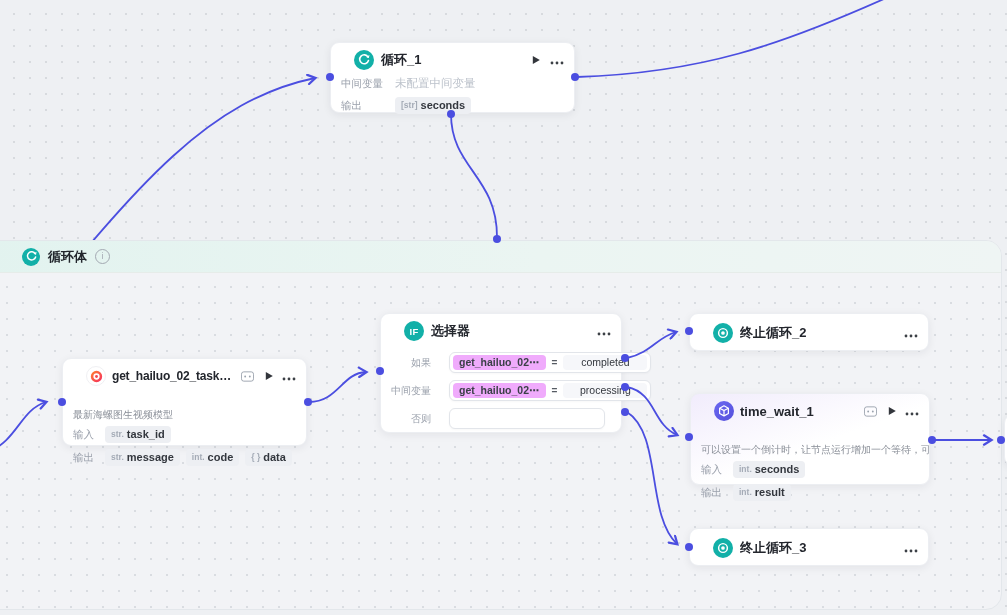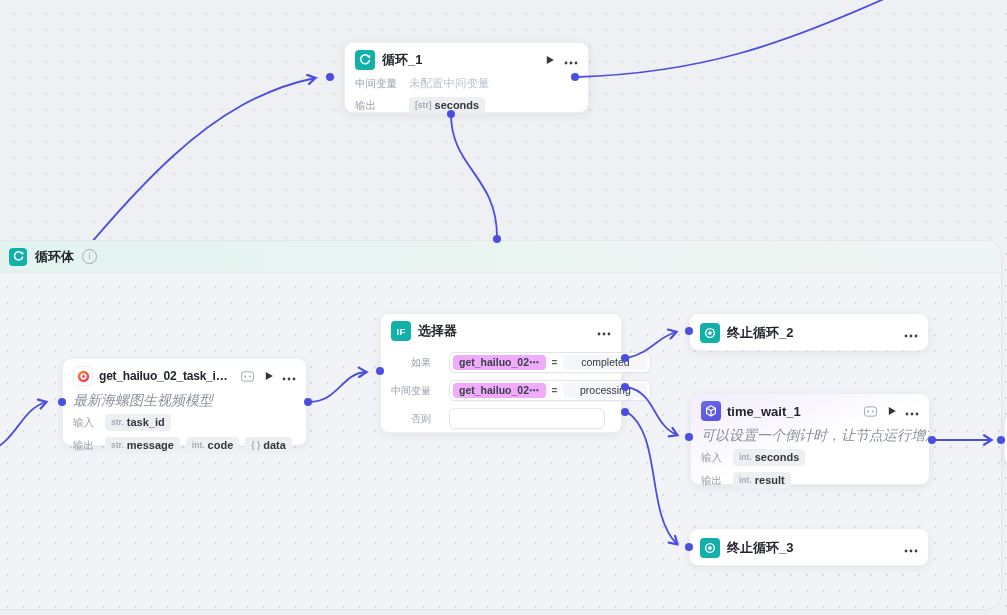--- a/index.html
+++ b/index.html
@@ -28,31 +28,31 @@
   .lb-title{font-size:13px;font-weight:700;color:#22262c;}
   .info-icon{width:13px;height:13px;border:1px solid #a3a9b2;border-radius:50%;
     color:#a3a9b2;font-size:9px;line-height:12px;text-align:center;font-style:normal;}
   
   .node{
     position:absolute;z-index:3;background:#fff;border:1px solid #eceef2;border-radius:9px;
     box-shadow:0 2px 8px rgba(28,32,46,.07);box-sizing:border-box;
   }
   .hdr{display:flex;align-items:center;gap:7px;padding:7px 10px 4px;}
   .hdr.only{padding:9px 10px;}
-  .nicon{width:20px;height:20px;border-radius:4px;flex:0 0 20px;display:flex;align-items:center;justify-content:center;}
+  .nicon{width:20px;height:20px;border-radius:10px;flex:0 0 20px;display:flex;align-items:center;justify-content:center;margin-left:13px;}
   .nicon.teal{background:#12b0a8;}
   .nicon.indigo{background:linear-gradient(135deg,#6c69f0,#5450dc);}
   .nicon.white{background:#fff;border:1px solid #f0f0f3;box-sizing:border-box;}
   .nicon svg{display:block;}
   .iftxt{color:#fff;font-size:9.5px;font-weight:800;letter-spacing:.2px;}
   .ntitle{font-size:13px;font-weight:700;color:#23262d;white-space:nowrap;overflow:hidden;text-overflow:ellipsis;}
   .ntitle.small{font-size:12px;letter-spacing:-.2px;}
   .grow{flex:1;min-width:0;}
   .hact{display:flex;align-items:center;gap:9px;flex:0 0 auto;margin-left:4px;}
-  .desc{padding:0 10px;font-size:14px;color:#8a8f98;white-space:nowrap;overflow:hidden;margin:2px 0 4px;font-style:italic;}
+  .desc{padding:0 10px;font-size:10px;color:#8a8f98;white-space:nowrap;overflow:hidden;margin:18px 0 4px;}
   .iorow{display:flex;align-items:center;padding:0 10px;margin:4px 0 6px;gap:6px;}
   .iolabel{font-size:10.5px;color:#9ba1ac;flex:0 0 auto;}
   .w48{flex:0 0 48px;}
   .w26{flex:0 0 26px;}
   .muted-val{font-size:11.5px;color:#bcc2cb;font-family:Liberation Serif, serif;}
   .pill{display:inline-flex;align-items:center;gap:3px;background:#edeff3;border-radius:4px;
     padding:2px 6px;font-size:11px;font-weight:700;color:#33373e;line-height:13px;}
   .pill .typ{font-size:8.5px;font-weight:600;color:#a4abb6;}
   
   .selrow{display:flex;align-items:center;padding:0 8px;margin:7px 0;}
@@ -87,21 +87,21 @@
         <svg width="13" height="13" viewBox="0 0 16 16">
             <path d="M12.6 4.6 A5.1 5.1 0 1 0 13.1 8.6" fill="none" stroke="#fff" stroke-width="1.8" stroke-linecap="round"></path>
             <path d="M14.2 2.2 L13.6 5.8 L10.4 4.6 Z" fill="#fff"></path>
           </svg>
       </span>
       <span class="lb-title">循环体</span>
       <i class="info-icon">i</i>
     </div>
   </div>
 
-  <div class="node" style="left:344px;top:42px;width:245px;height:71px;">
+  <div class="node" style="left:330px;top:42px;width:245px;height:71px;">
     <div class="hdr">
       <span class="nicon teal">
         <svg width="14" height="14" viewBox="0 0 16 16">
             <path d="M12.6 4.6 A5.1 5.1 0 1 0 13.1 8.6" fill="none" stroke="#fff" stroke-width="1.8" stroke-linecap="round"></path>
             <path d="M14.2 2.2 L13.6 5.8 L10.4 4.6 Z" fill="#fff"></path>
           </svg>
       </span>
       <span class="ntitle grow">循环_1</span>
       <span class="hact">
         <span><svg width="10" height="10" viewBox="0 0 10 10">

